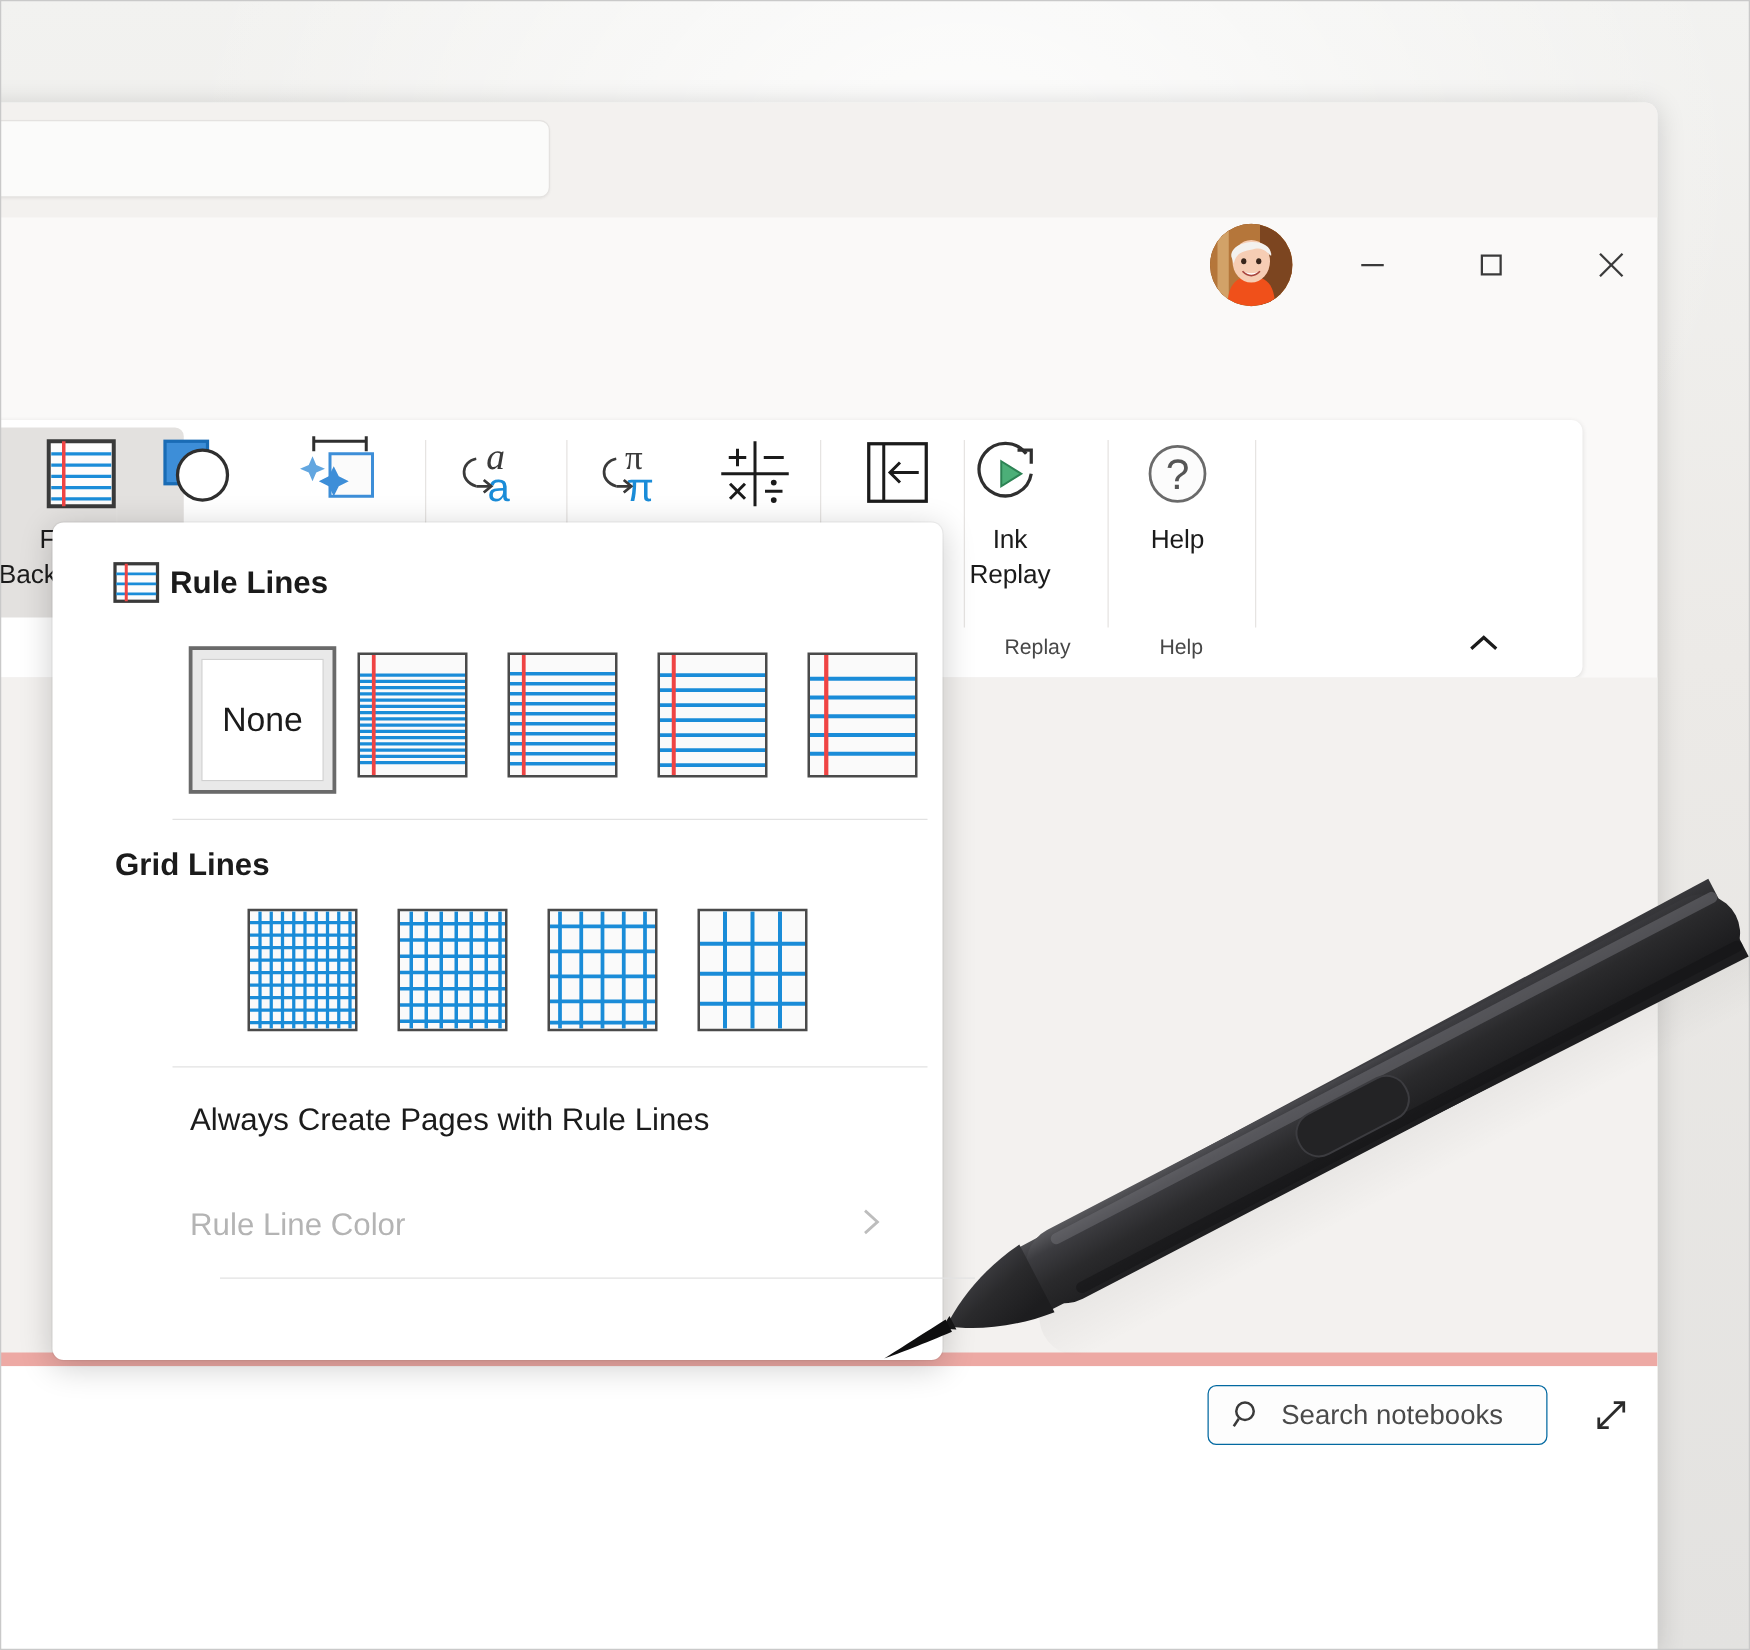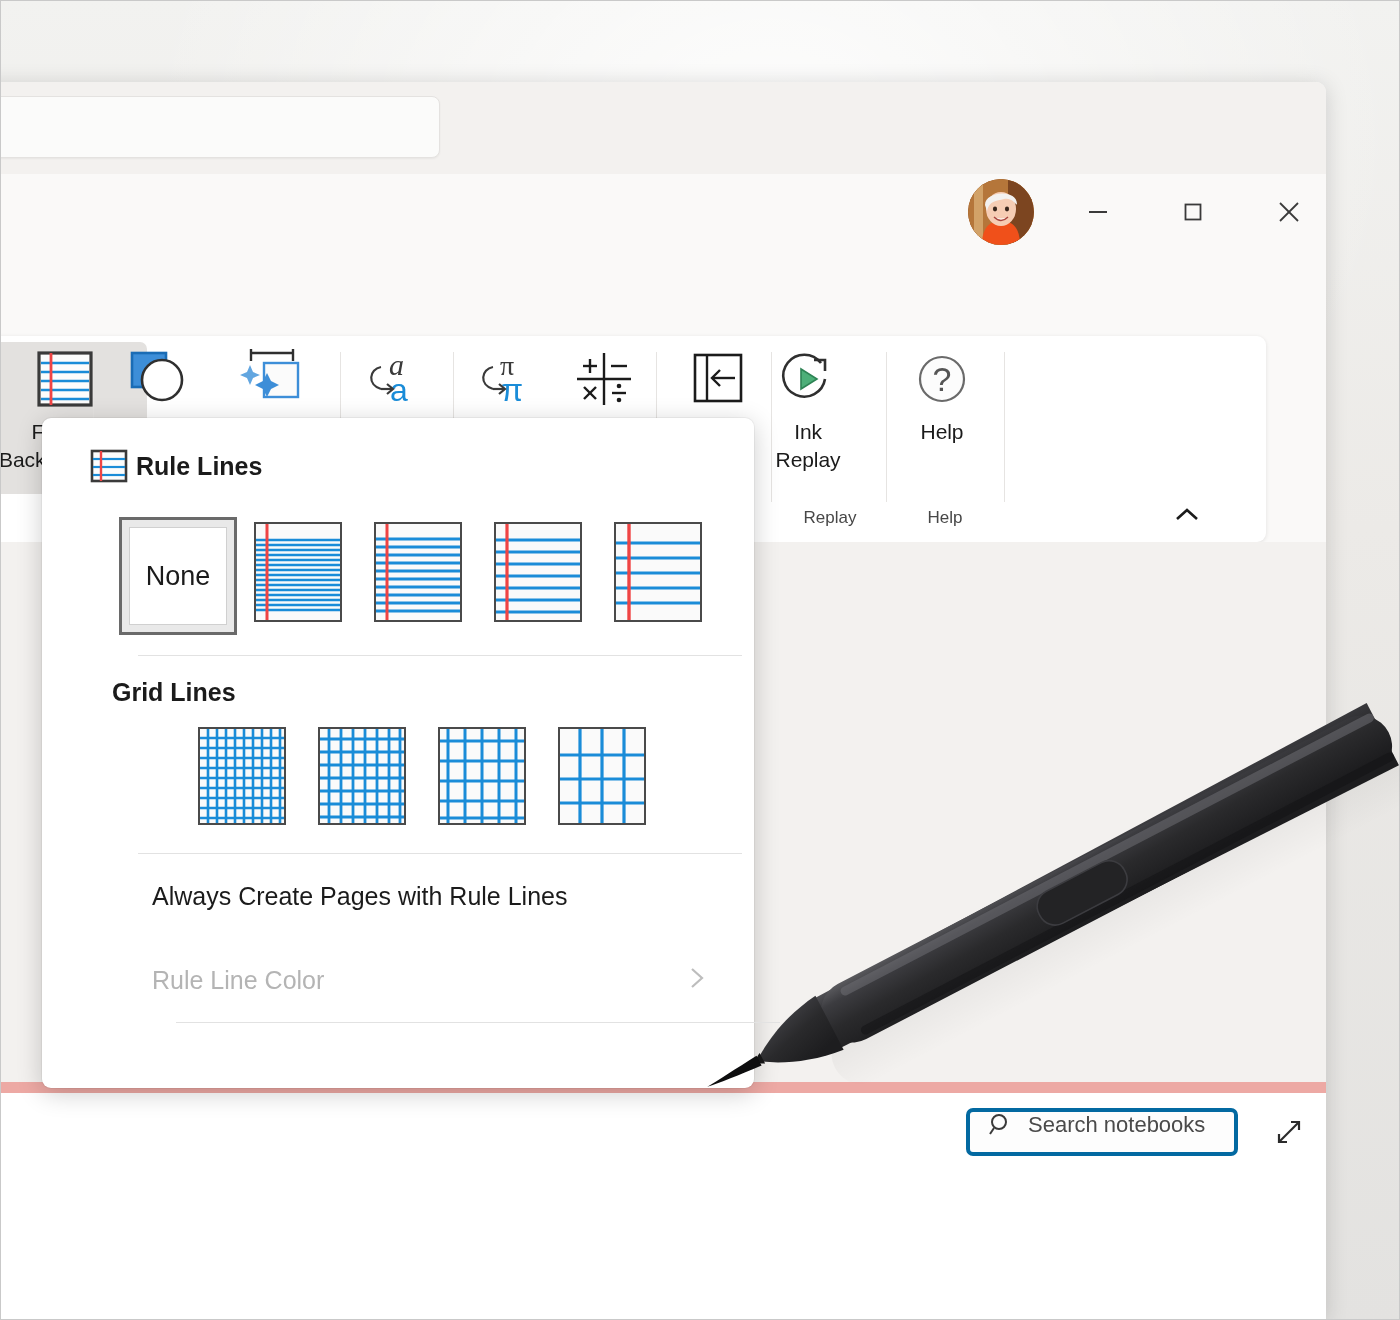--- a/index.html
+++ b/index.html
@@ -107,22 +107,22 @@
   #pink-rule{
     position:absolute; left:0; top:540px; width:1386px; height:11px;
     background:#eda9a4;
   }
   #notebook-canvas{
     position:absolute; left:0; top:551px; width:1386px; height:687px;
     background:#ffffff;
   }
   #search-notebooks{
     position:absolute; left:1026px; top:15px; width:272px; height:48px;
-    background:#fdfdfd; border:4px solid #0369a1; border-radius:7px;
-    display:flex; align-items:flex-start; padding-left:18px; gap:14px;
+    background:#fdfdfd; border:1px solid #0369a1; border-radius:7px;
+    display:flex; align-items:center; padding-left:18px; gap:14px;
   }
   #search-nb-text{ font-size:22px; color:#4a4a4a; }
   #expand-icon{
     position:absolute; left:1330px; top:20px; width:38px; height:38px;
     display:flex;align-items:center;justify-content:center;
   }
 
   
   #bg-panel{
     position:absolute; left:42px; top:418px; width:712px; height:670px;
@@ -426,21 +426,21 @@
     <svg width="42" height="42" viewBox="0 0 42 42">
       <rect x="4" y="6" width="34" height="30" fill="#fcfcfc" stroke="#3a3a3a" stroke-width="2.6"></rect>
       <line x1="5" y1="14" x2="37" y2="14" stroke="#1a8cd8" stroke-width="2.2"></line>
       <line x1="5" y1="22" x2="37" y2="22" stroke="#1a8cd8" stroke-width="2.2"></line>
       <line x1="5" y1="30" x2="37" y2="30" stroke="#1a8cd8" stroke-width="2.2"></line>
       <line x1="13" y1="6" x2="13" y2="36" stroke="#ef4444" stroke-width="2.4"></line>
     </svg>
     <span class="panel-head-title">Rule Lines</span>
   </div>
 
-  <div class="thumb-row" style="padding-left:76px;margin-top:30px;">
+  <div class="thumb-row" style="padding-left:108px;margin-top:30px;">
 
     <div style="width:120px;display:flex;justify-content:center;">
       <div id="thumb-none">
         <div class="inner">
             <span>None</span>
           </div>
       </div>
     </div>
 
     <div class="thumb">
@@ -516,21 +516,21 @@
             <line x1="0" y1="79" x2="84" y2="79"></line>
           </g>
           <line x1="13" y1="0" x2="13" y2="96" stroke="#ef4444" stroke-width="3.4"></line>
         </svg>
       </div>
     </div>
   </div>
 
   <div class="divider" style="margin-top:20px;"></div>
 
-  <div class="sec-title" style="padding-left:70px;margin-top:22px;">Grid Lines</div>
+  <div class="sec-title" style="padding-left:50px;margin-top:22px;">Grid Lines</div>
 
   <div class="thumb-row" style="padding-left:140px;margin-top:14px;">
     <div class="thumb">
       <div class="thumb-box" style="height:98px;">
         <svg width="100%" height="100%" viewBox="0 0 84 94" preserveAspectRatio="none">
           <g stroke="#1a8cd8" stroke-width="2.6">
             <line x1="0" y1="9" x2="84" y2="9"></line>
               <line x1="0" y1="19" x2="84" y2="19"></line>
             <line x1="0" y1="29" x2="84" y2="29"></line>
               <line x1="0" y1="39" x2="84" y2="39"></line>

